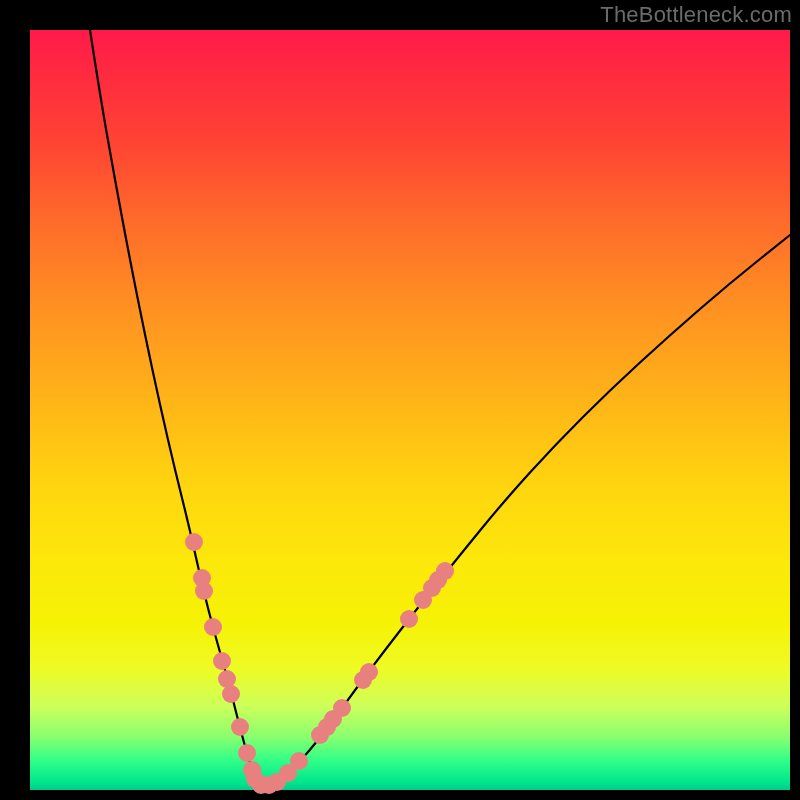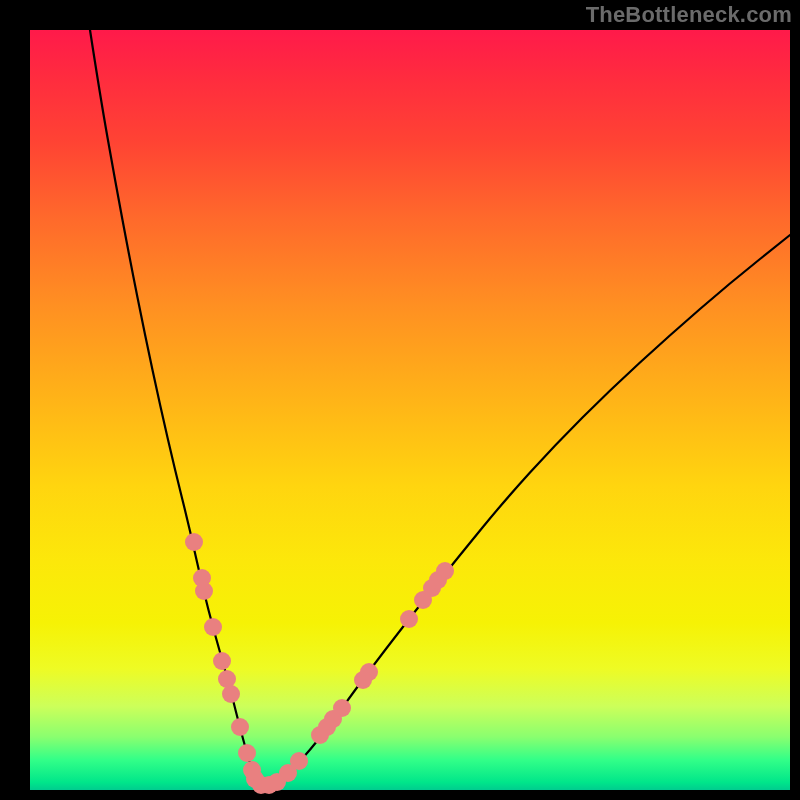--- a/index.html
+++ b/index.html
@@ -50,21 +50,21 @@
     height: 760px;
     overflow: visible;
   }
   .watermark {
     position: absolute;
     top: 2px;
     right: 8px;
     color: #6b6b6b;
     font-size: 22px;
     letter-spacing: 0.2px;
-    font-weight: 700;
+    font-weight: 400;
     user-select: none;
   }
 </style>
 </head>
 <body>
 
 <div class="frame">
   <div class="plot-area">
     <svg class="curve" viewBox="0 0 760 760" preserveAspectRatio="none">
       <path id="curve-path" fill="none" stroke="#000000" stroke-width="2.2" stroke-linecap="round" d="M 60 0 Q 70 65 77.5 107.5 Q 85 150 92.5 190 Q 100 230 107.5 267.5 Q 115 305 122.5 340 Q 130 375 137.5 407.5 Q 145 440 152.5 470 Q 160 500 166 527.5 Q 172 555 178.5 580 Q 185 605 191.5 627.5 Q 198 650 203 670 Q 208 690 212 705 Q 216 720 219 730 Q 222 740 225 746 Q 228 752 232 754 Q 236 756 242 754 Q 248 752 255 746 Q 262 740 271 730 Q 280 720 290 707.5 Q 300 695 312.5 677.5 Q 325 660 340 640 Q 355 620 372.5 597.5 Q 390 575 410 550 Q 430 525 452.5 497.5 Q 475 470 500 442.5 Q 525 415 552.5 387.5 Q 580 360 610 332.5 Q 640 305 670 279 Q 700 253 730 229 L 760 205"></path>

